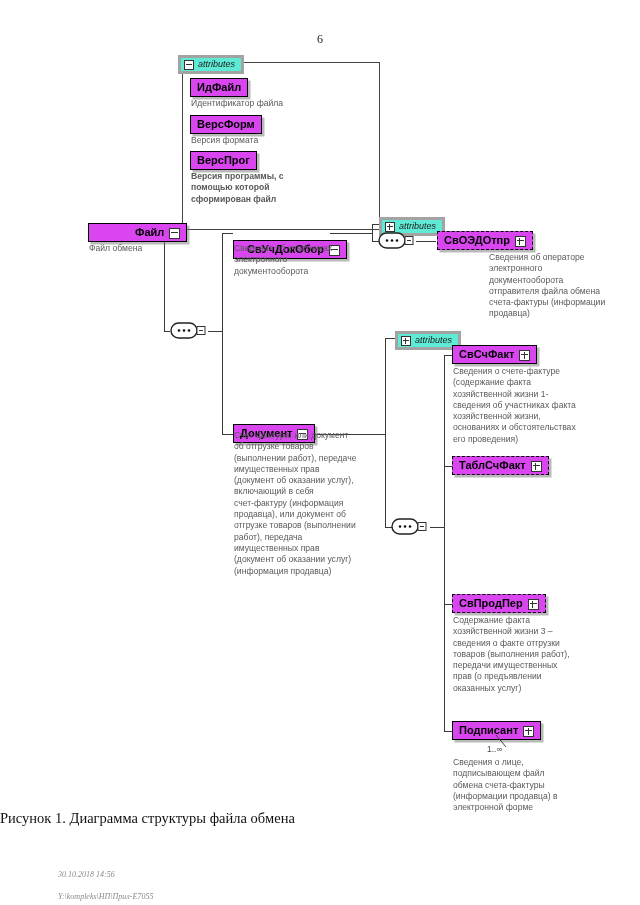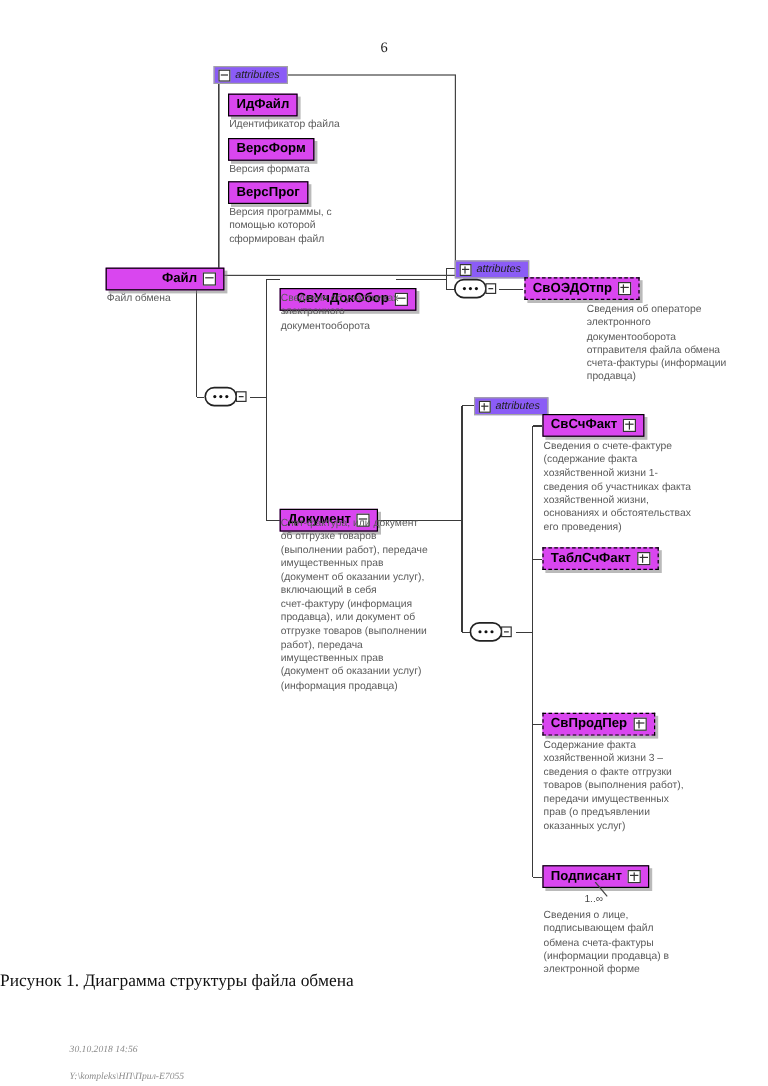--- a/index.html
+++ b/index.html
@@ -70,22 +70,22 @@
   }
   .node .plusbox::after {
     top: 1px; left: 3.5px; height: 7px; width: 1px;
   }
   .node .plusbox.minus::after { display: none; }
 
   
   .attrbar {
     position: absolute;
     box-sizing: border-box;
-    background: #8b5cf6;
-    border: 1px solid #a3a3a3;
+    background: #5eead4;
+    border: 3px solid #a3a3a3;
     font-family: "Liberation Sans", sans-serif;
     font-size: 9px;
     font-style: italic;
     color: #222222;
     padding: 1px 6px 1px 3px;
     white-space: nowrap;
     line-height: 11px;
   }
   .attrbar .plusbox {
     display: inline-block;
@@ -224,21 +224,21 @@
   <div class="desc" style="left:191px; top:98px; width:175px;">Идентификатор файла</div>
 
   <div class="node" style="left:190px; top:115px;">
     <span>ВерсФорм</span>
   </div>
   <div class="desc" style="left:191px; top:135px; width:175px;">Версия формата</div>
 
   <div class="node" style="left:190px; top:151px;">
     <span>ВерсПрог</span>
   </div>
-  <div class="desc" style="left:191px; top:171px; width:175px;">Версия программы, с
+  <div class="desc" style="left:191px; top:171px; width:175px;font-weight:bold;">Версия программы, с
 помощью которой
 сформирован файл</div>
 
   <div class="node" style="left:88px; top:223px;padding-left:46px;">
     <span>Файл</span><span class="plusbox minus"></span>
   </div>
   <div class="desc" style="left:89px; top:243px; width:140px;">Файл обмена</div>
 
   <svg class="seq" style="left:170px; top:321px;" viewBox="0 0 38 20">
     <rect x="1" y="2" width="26" height="15" rx="7.5" ry="7.5" fill="#fff" stroke="#222" stroke-width="1.4"></rect>

